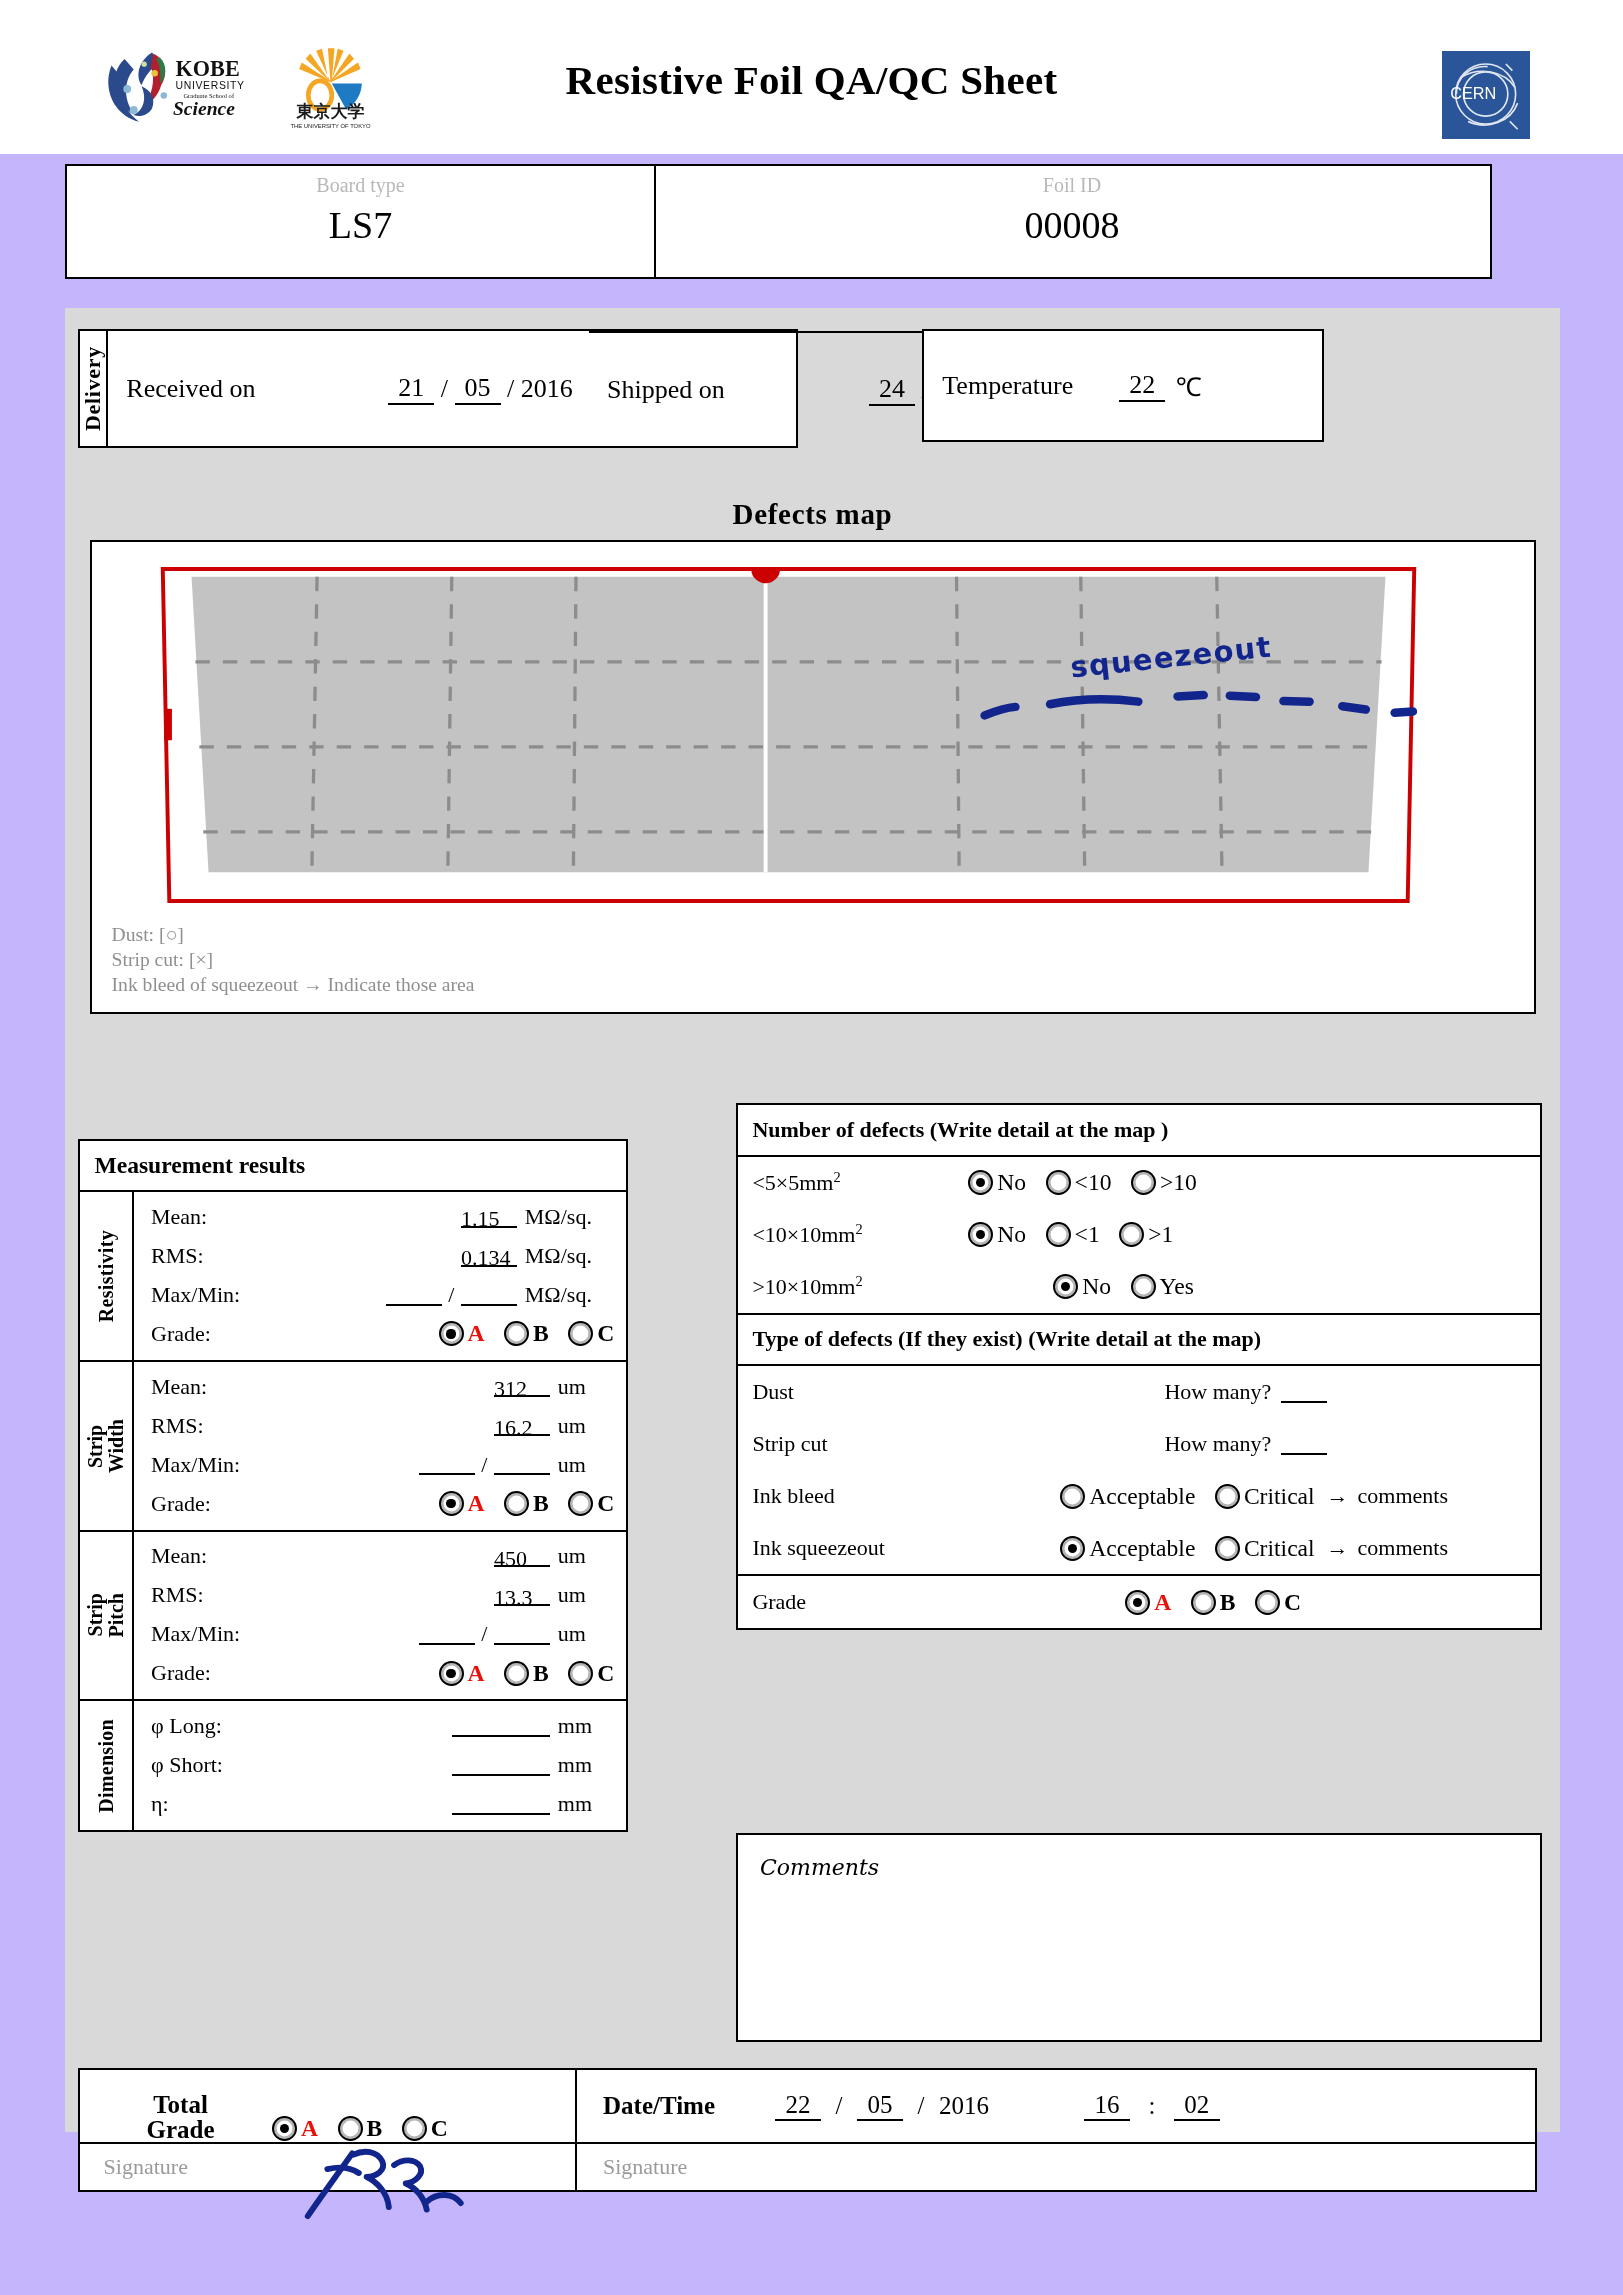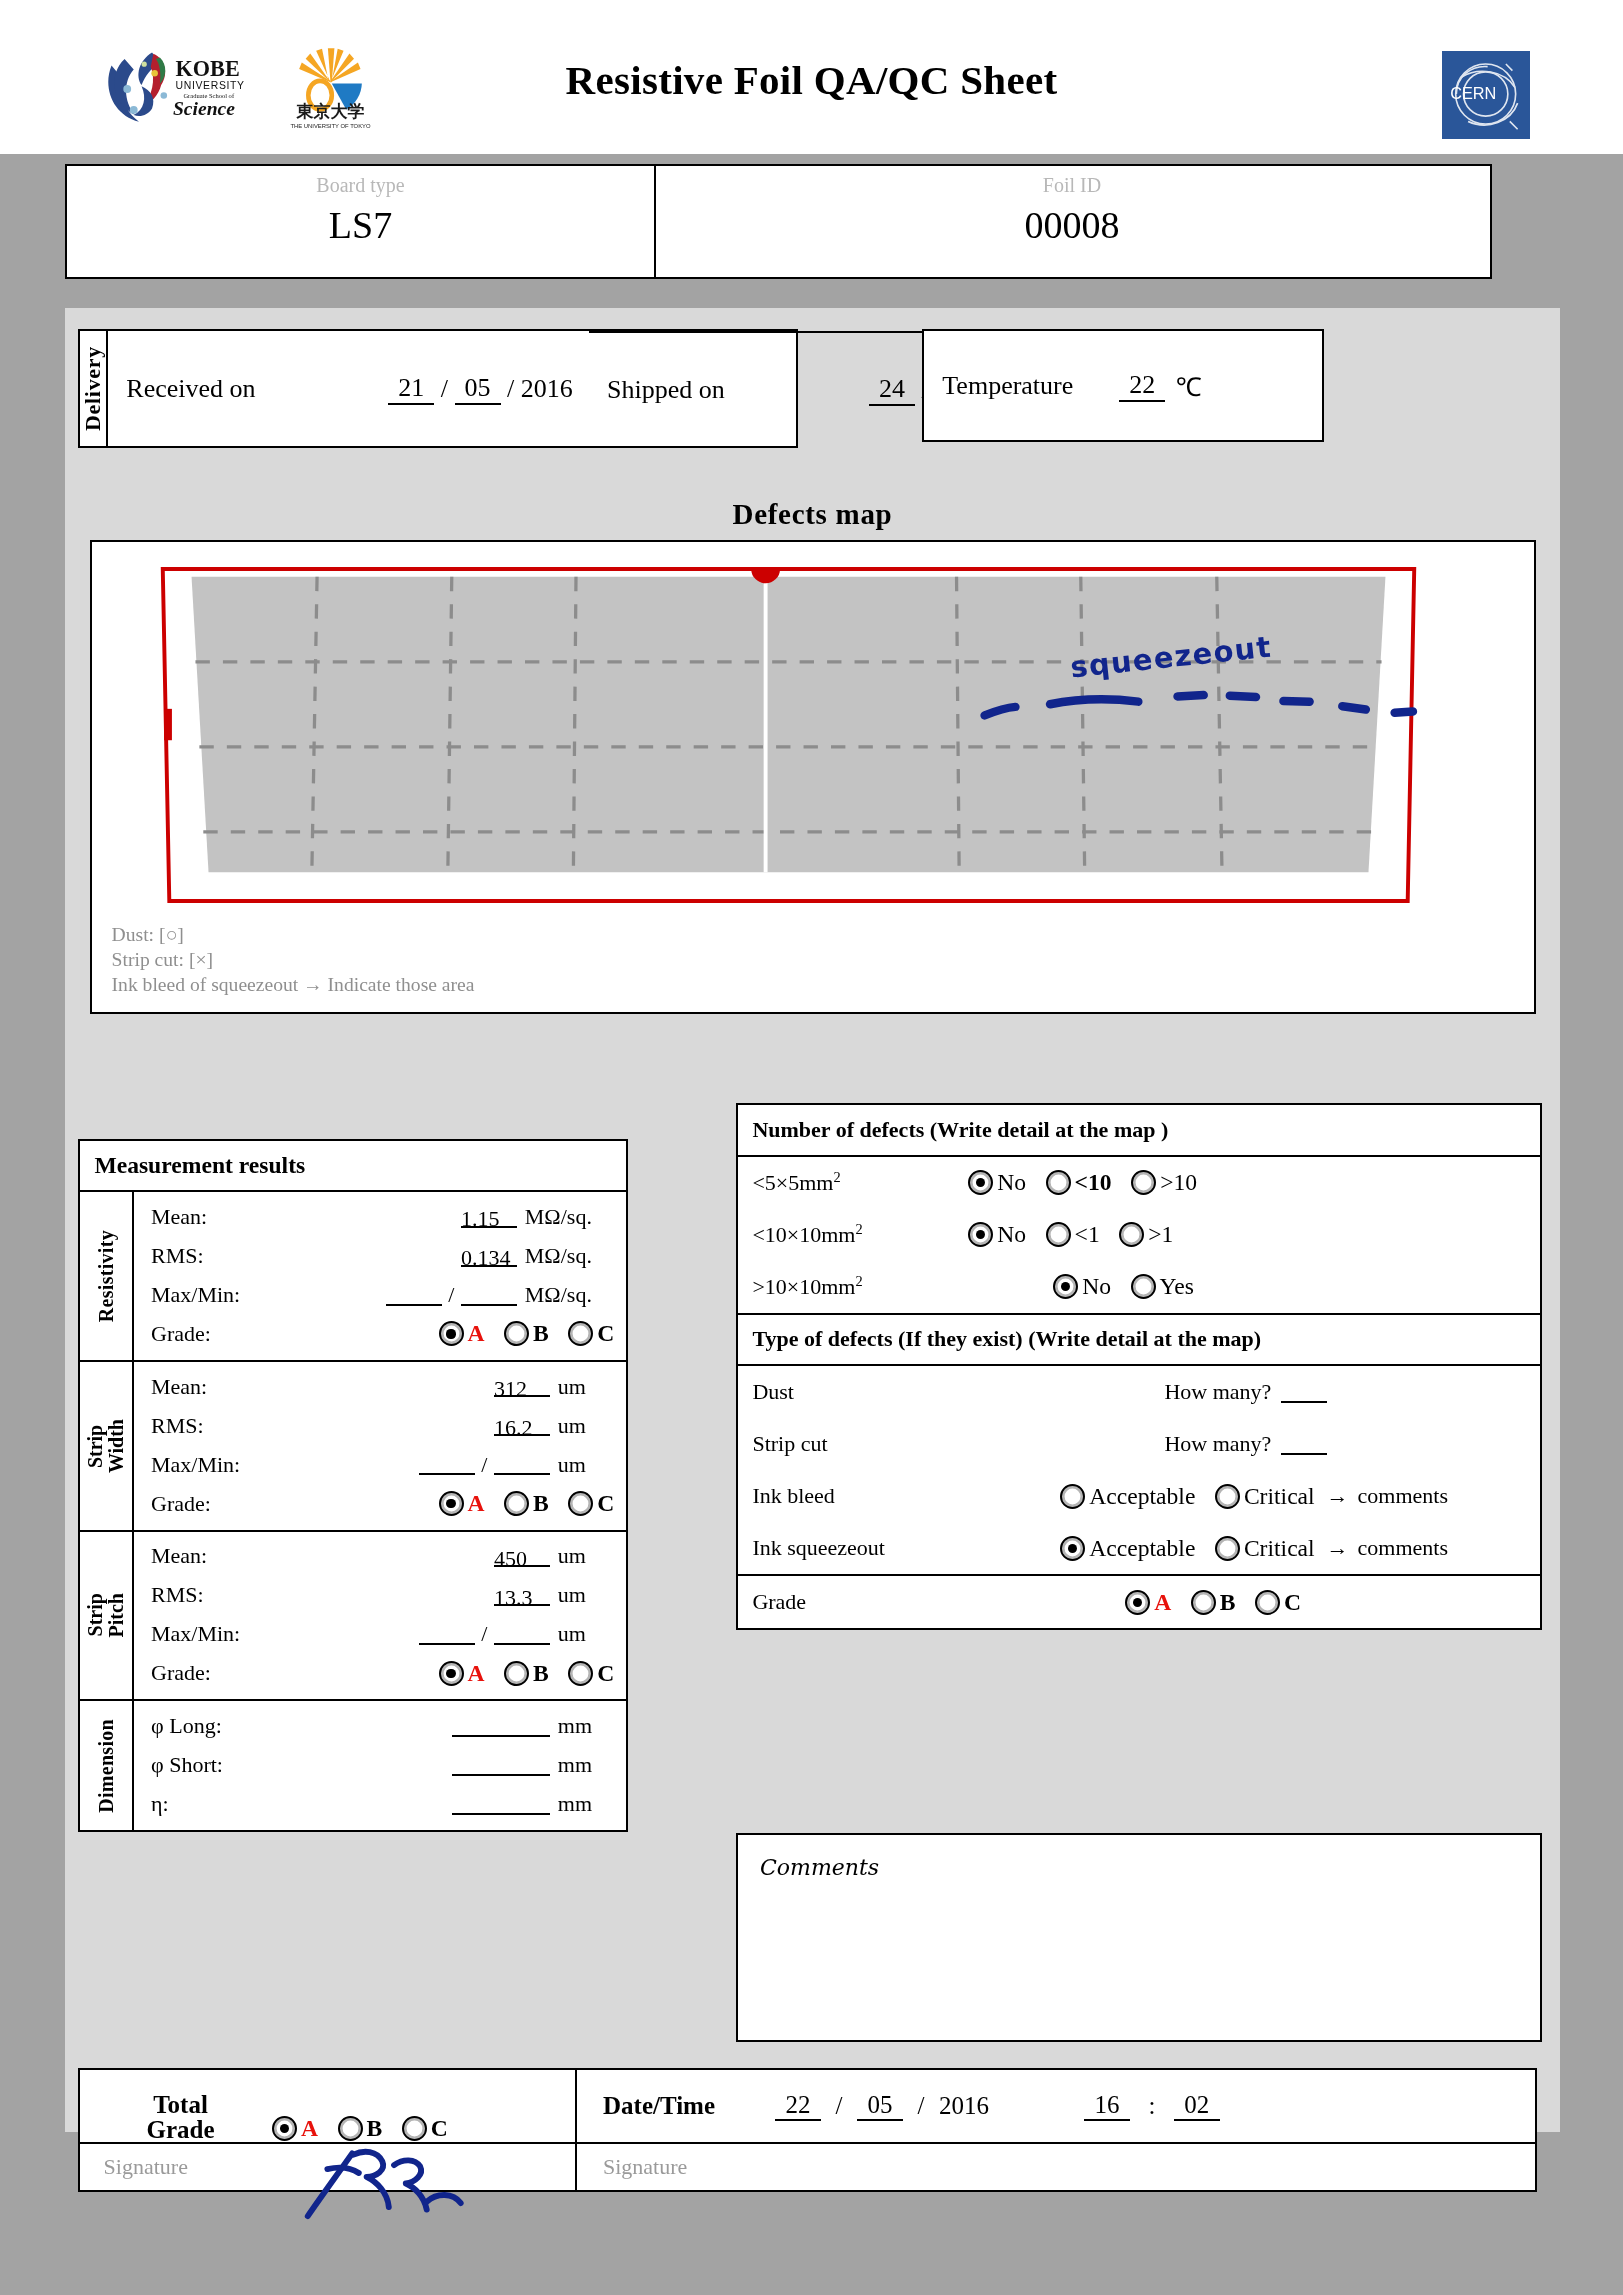--- a/index.html
+++ b/index.html
@@ -8,21 +8,21 @@
   }
   body {
     width: 1623px; height: 2295px;
     font-family: "Liberation Serif", serif;
     position: relative;
     overflow: hidden;
   }
   .page {
     position: absolute; left: 0; top: 0;
     width: 1623px; height: 2295px;
-    background: #a3a3a3;
+    background: #c4b5fd;
   }
 
   
   .header {
     position: absolute; left: 0; top: 0; width: 1623px; height: 154px;
     background: #ffffff;
   }
   .logo-kobe {
     position: absolute; left: 105px; top: 47px; width: 196px; height: 82px;
   }
@@ -614,21 +614,21 @@
 
       <div class="drow2">
         <span class="dl"><span>&lt;5×5mm</span><span class="sub">2</span></span>
         <span class="dr">
           <span class="rgroup">
             <span class="radio on"></span>
             <span class="rlabel" style="font-weight:normal">No</span>
           </span>
           <span class="rgroup">
             <span class="radio"></span>
-            <span class="rlabel" style="font-weight:bold">&lt;10</span>
+            <span class="rlabel" style="font-weight:normal">&lt;10</span>
           </span>
           <span class="rgroup">
             <span class="radio"></span>
             <span class="rlabel" style="font-weight:normal">&gt;10</span>
           </span>
         </span>
       </div>
 
       <div class="drow2">
         <span class="dl"><span>&lt;10×10mm</span><span class="sub">2</span></span>

